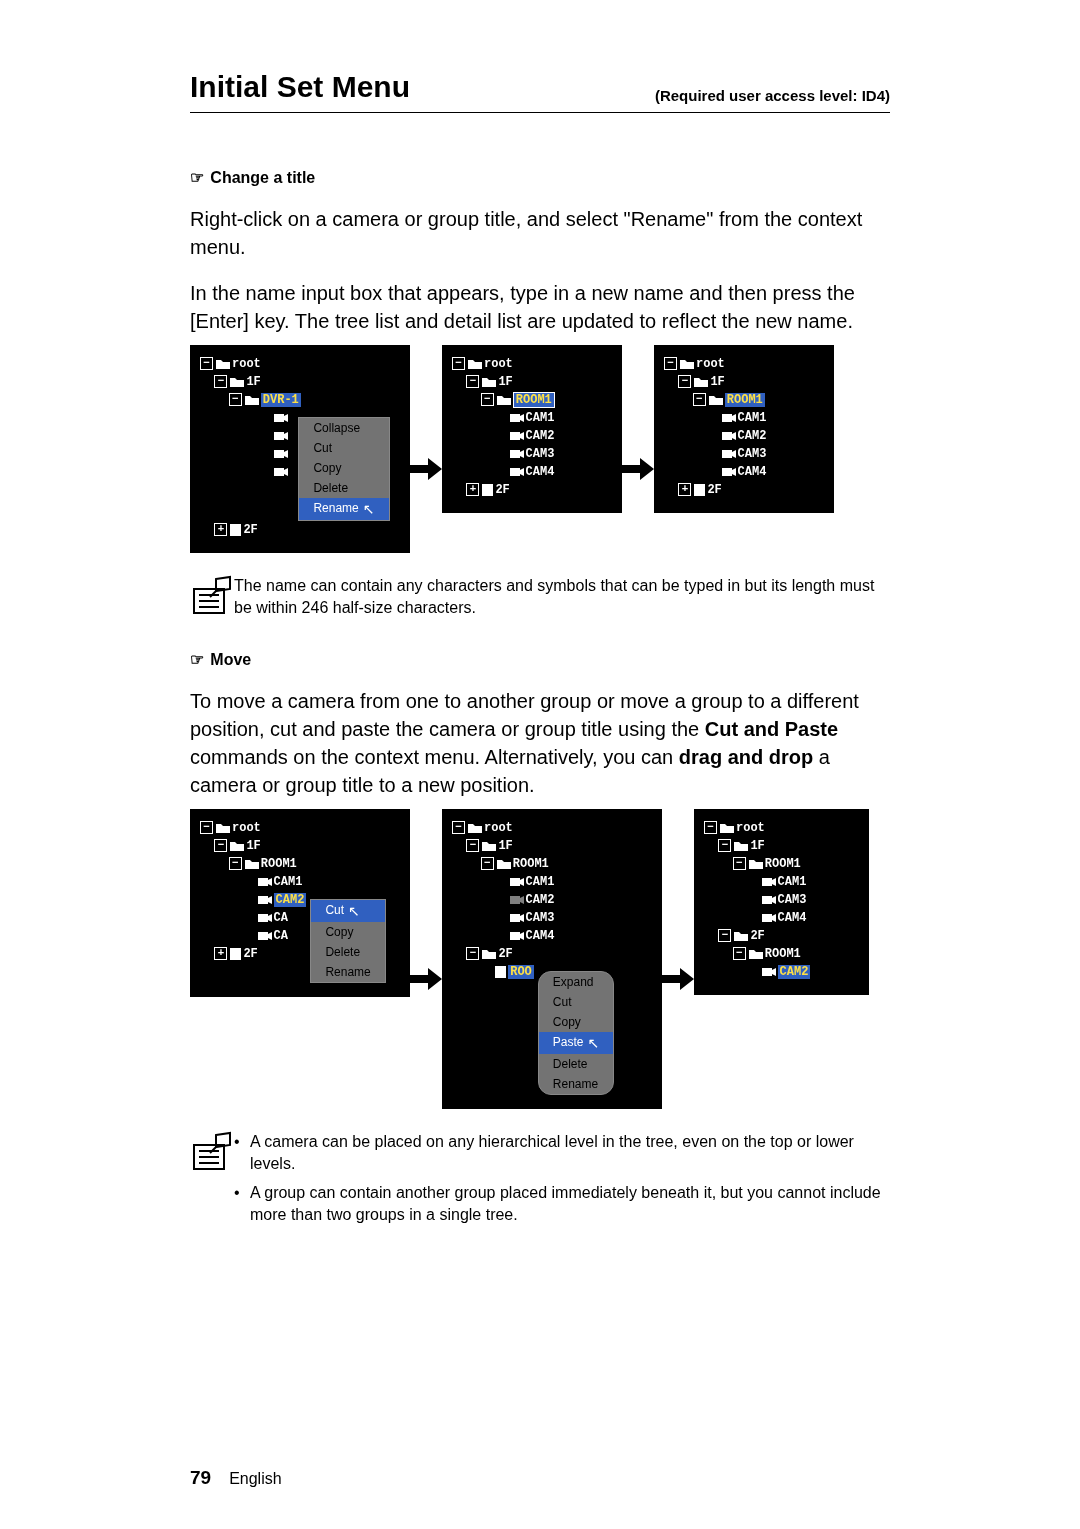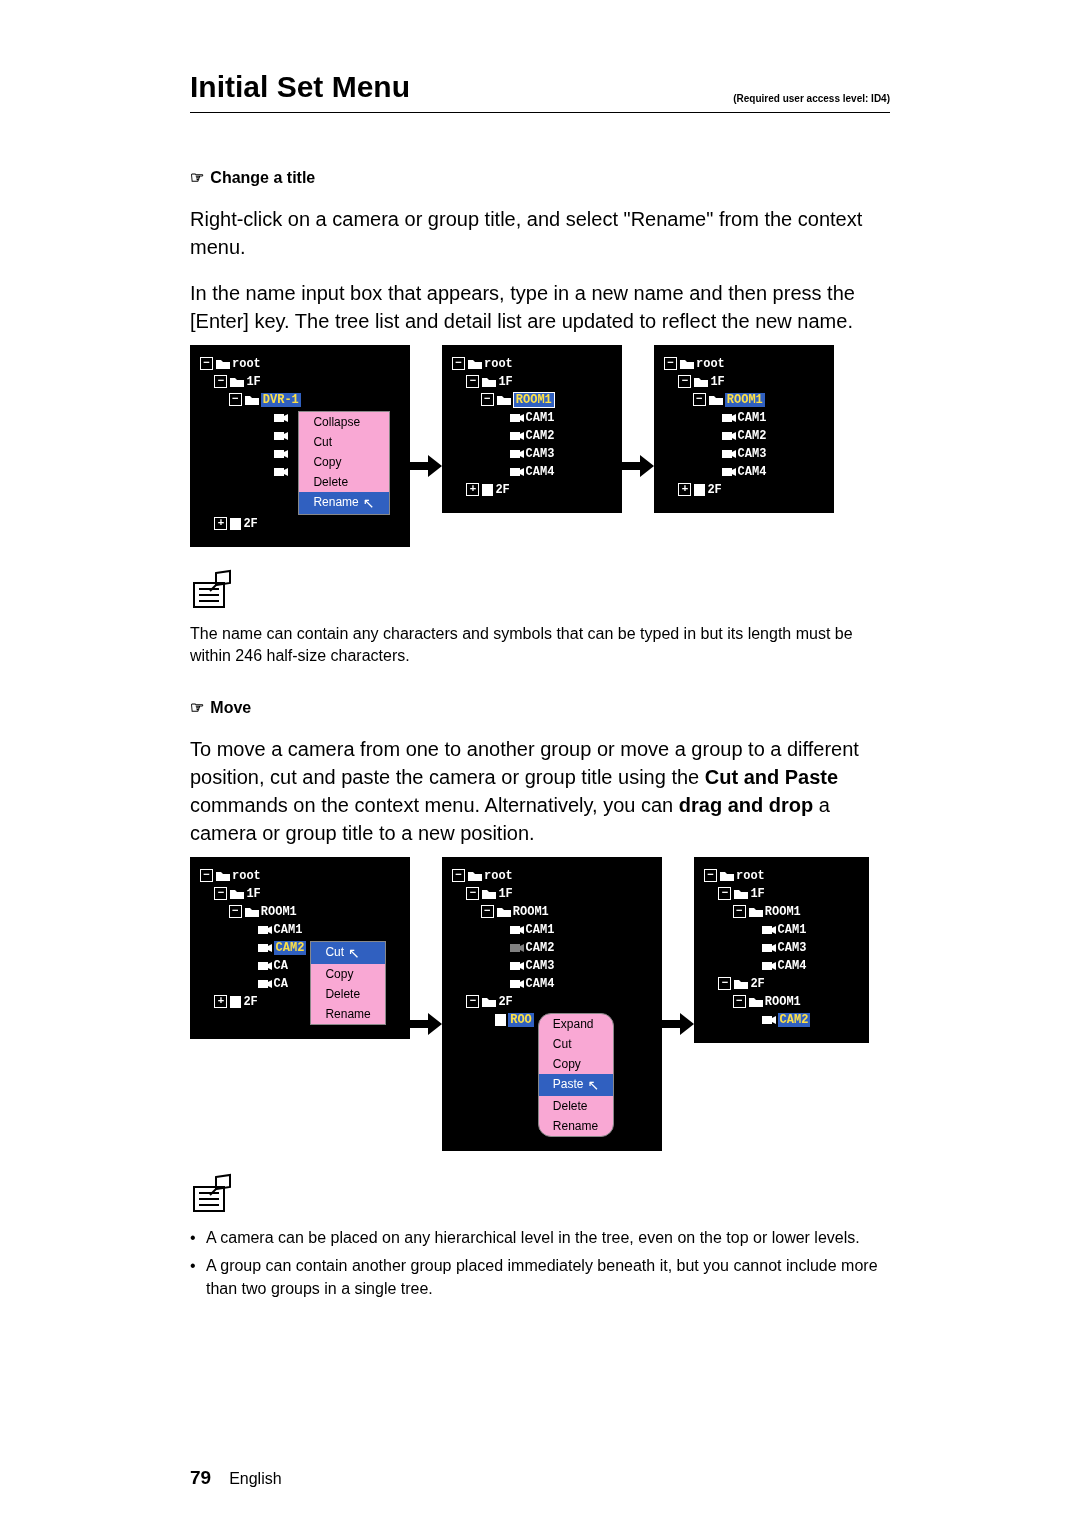--- a/index.html
+++ b/index.html
@@ -22,21 +22,21 @@
     align-items: flex-end;
     border-bottom: 1.5px solid #000;
     padding-bottom: 8px;
     margin-bottom: 55px;
   }
   .page-title {
     font-size: 30px;
     font-weight: bold;
   }
   .access-level {
-    font-size: 10px;
+    font-size: 15px;
     font-weight: bold;
   }
   .section-heading {
     font-weight: bold;
     font-size: 16px;
     margin-bottom: 4px;
     margin-top: 28px;
   }
   .pointer {
     font-size: 16px;
@@ -99,29 +99,29 @@
     margin-right:2px;
   }
   .doc svg { vertical-align: middle; }
   .hl {
     background: #3060c0;
     color:#fde047;
     padding:0 2px;
   }
   .context-menu {
     display:inline-block;
-    background:#f9a8d4;
+    background:#737373;
     border:1px solid #888;
     color:#000;
     font-family: Tahoma, Arial, sans-serif;
     font-size:12px;
     font-weight:normal;
     box-shadow: 2px 2px 2px rgba(0,0,0,0.4);
     vertical-align: top;
-    margin-top:2px;
+    margin-top:8px;
   }
   .context-menu .mi {
     padding:3px 14px;
     border-bottom:0;
     white-space:nowrap;
   }
   .context-menu .mi.sel {
     background:#3060c0;
     color:#fff;
   }
@@ -131,23 +131,22 @@
     font-size:14px;
     vertical-align:middle;
   }
   .arrow {
     align-self: center;
     margin-top: 40px;
   }
   .arrow svg { display:block; }
   .note-row {
     display:flex;
-    gap:14px;
+    gap:0;
     margin:8px 0 30px 0;
-    flex-direction:column;
   }
   .note-icon {
     flex:0 0 auto;
     width:44px;
   }
   .note-icon svg { display:block; }
   .note-text {
     font-size:16px;
     line-height:1.4;
   }

